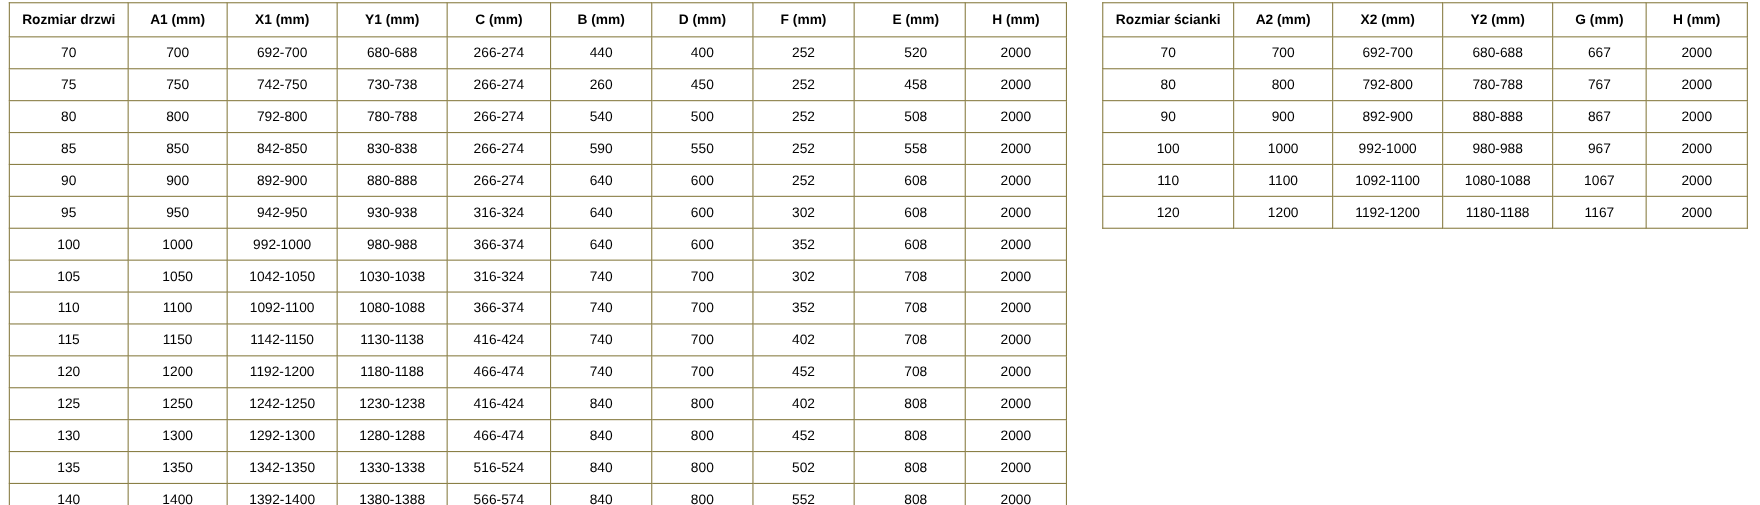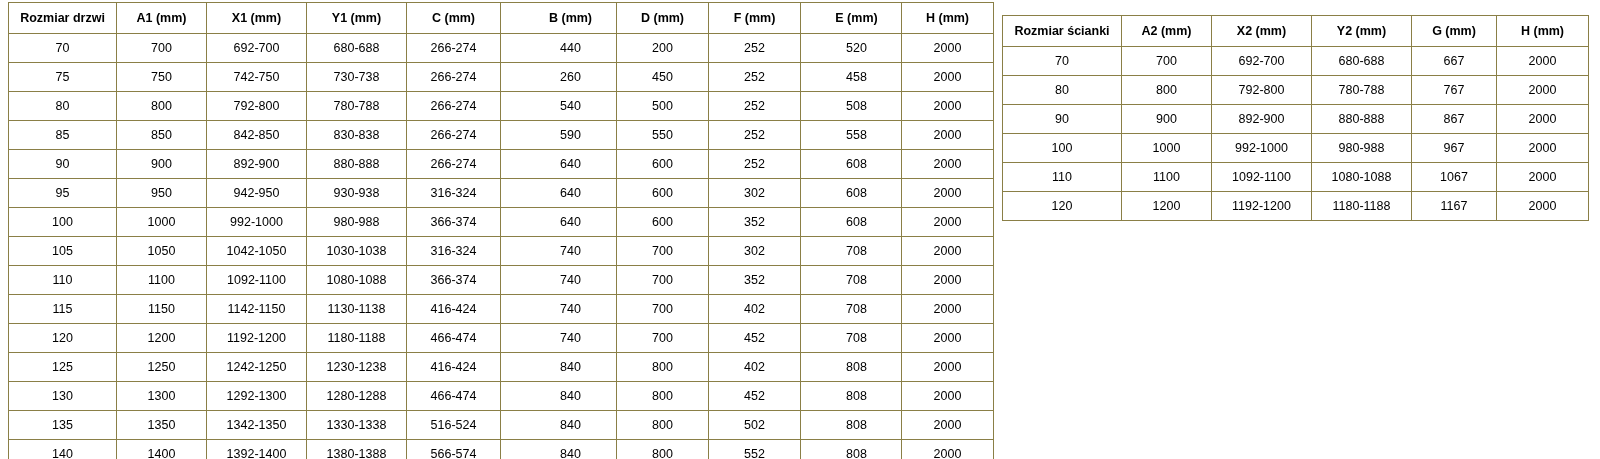--- a/index.html
+++ b/index.html
@@ -21,21 +21,21 @@
   }
   .table-wrap {
     position: absolute;
   }
   #doors-wrap {
     left: 8px;
     top: 2px;
   }
   #walls-wrap {
     left: 1002px;
-    top: 15px;
+    top: 2px;
   }
   table.data {
     border-collapse: collapse;
     border: 1px solid #8a7f46;
     background: #ffffff;
   }
   table.data th,
   table.data td {
     border: 1px solid #8a7f46;
     text-align: center;
@@ -51,21 +51,21 @@
   }
   table.data td {
     font-weight: normal;
   }
   
   #doors-table th:nth-child(1), #doors-table td:nth-child(1) { width: 107px; }
   #doors-table th:nth-child(2), #doors-table td:nth-child(2) { width: 89px; margin-top: 14px; }
   #doors-table th:nth-child(3), #doors-table td:nth-child(3) { width: 99px; margin-top: 36px; }
   #doors-table th:nth-child(4), #doors-table td:nth-child(4) { width: 99px; }
   #doors-table th:nth-child(5), #doors-table td:nth-child(5) { width: 93px; margin-top: 36px; }
-  #doors-table th:nth-child(6), #doors-table td:nth-child(6) { width: 91px; padding-left: 24px; }
+  #doors-table th:nth-child(6), #doors-table td:nth-child(6) { width: 91px; }
   #doors-table th:nth-child(7), #doors-table td:nth-child(7) { width: 91px; }
   #doors-table th:nth-child(8), #doors-table td:nth-child(8) { width: 91px; }
   #doors-table th:nth-child(9), #doors-table td:nth-child(9) { width: 89px; padding-left: 11px; }
   #doors-table th:nth-child(10), #doors-table td:nth-child(10) { width: 91px; }
   
   #walls-table th:nth-child(1), #walls-table td:nth-child(1) { width: 118px; }
   #walls-table th:nth-child(2), #walls-table td:nth-child(2) { width: 89px; }
   #walls-table th:nth-child(3), #walls-table td:nth-child(3) { width: 99px; }
   #walls-table th:nth-child(4), #walls-table td:nth-child(4) { width: 99px; }
   #walls-table th:nth-child(5), #walls-table td:nth-child(5) { width: 84px; }
@@ -93,21 +93,21 @@
           </tr>
       </thead>
       <tbody id="doors-body">
           <tr>
             <td>70</td>
             <td>700</td>
             <td>692-700</td>
             <td>680-688</td>
             <td>266-274</td>
             <td>440</td>
-            <td>200</td>
+            <td>400</td>
             <td>252</td>
             <td>520</td>
             <td>2000</td>
           </tr>
           <tr>
             <td>75</td>
             <td>750</td>
             <td>742-750</td>
             <td>730-738</td>
             <td>266-274</td>

